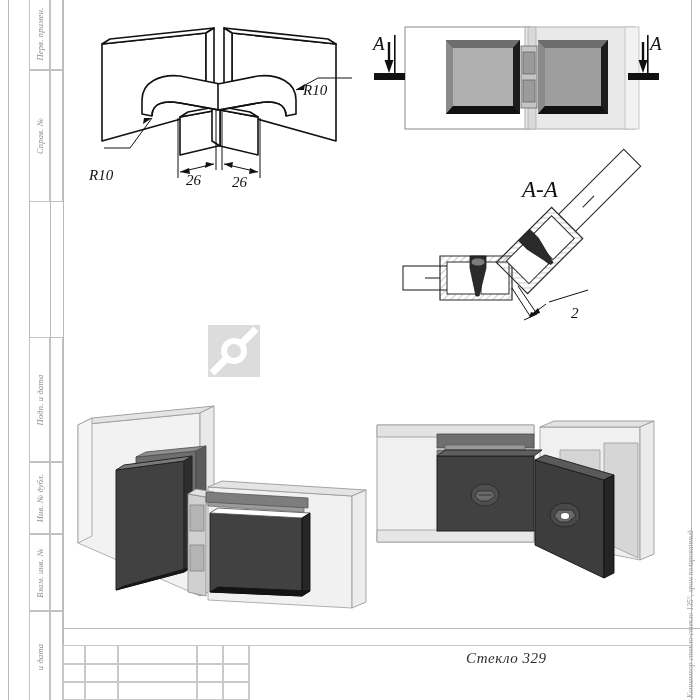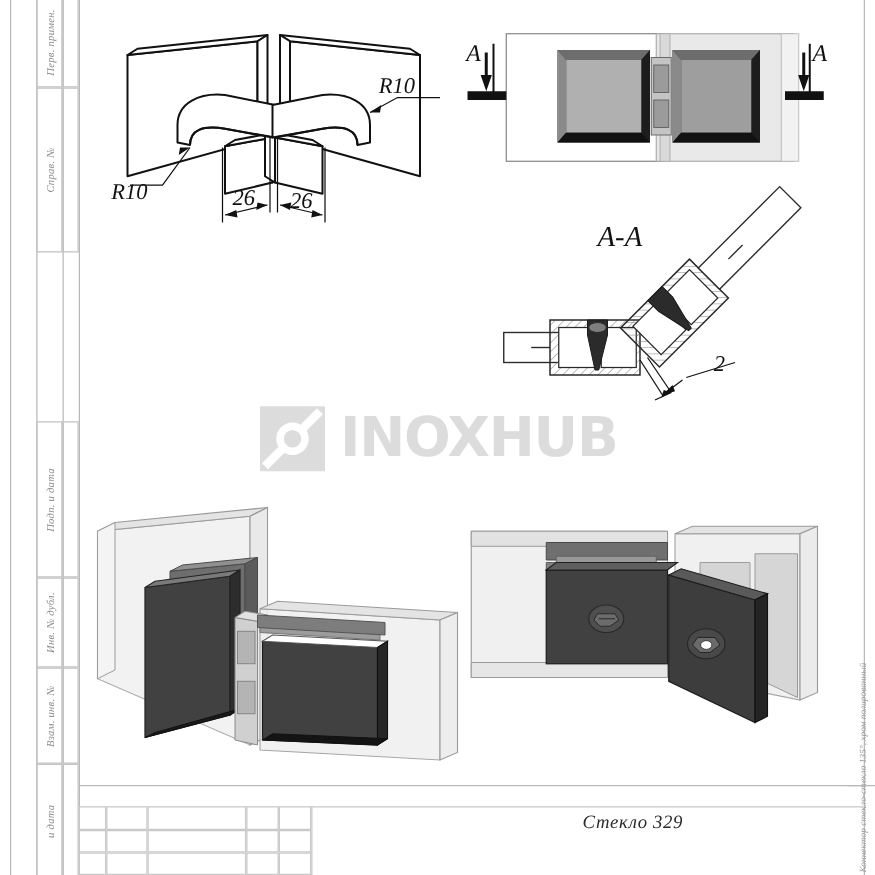--- a/index.html
+++ b/index.html
@@ -80,23 +80,24 @@
     color:#dcdcdc;
     letter-spacing:-1px;
     line-height:1;
   }
 
   
   .dim{
     position:absolute;
     font-family:"Liberation Serif", serif;
     font-style:italic;
-    font-size:18px;
+    font-size:15px;
     color:#111;
     white-space:nowrap;
+    margin-top:24px;
   }
   .sec-letter{
     position:absolute;
     font-family:"Liberation Serif", serif;
     font-style:italic;
     font-size:19px;
     color:#111;
     white-space:nowrap;
   }
   .sec-title{
@@ -182,21 +183,20 @@
   <div id="watermark">
     <svg width="56" height="56" viewBox="0 0 56 56" style="position:relative;">
       <g>
         <path d="M2 2 H54 V54 H2 Z" fill="#dcdcdc"></path>
         <path d="M54 2 L2 54 L2 34 L34 2 Z" fill="#ffffff" opacity="0.0"></path>
         <path d="M50 6 L6 50" stroke="#ffffff" stroke-width="7" fill="none"></path>
         <circle cx="28" cy="28" r="13" fill="#ffffff"></circle>
         <circle cx="28" cy="28" r="7" fill="#dcdcdc"></circle>
       </g>
     </svg>
-    <span id="wm-text">INOXHUB</span>
   </div>
 
   <svg width="700" height="700" viewBox="0 0 700 700">
     <g stroke="#111" stroke-width="1.6" fill="#ffffff" stroke-linejoin="round">
 
       <path d="M102,44 L206,33 L206,112 L102,141 Z"></path>
       <path d="M102,44 L110,39 L214,28 L206,33 Z"></path>
       <path d="M206,33 L214,28 L214,107 L206,112 Z"></path>
 
       <path d="M232,33 L336,44 L336,141 L232,112 Z"></path>
@@ -289,21 +289,21 @@
       <rect x="647" y="35" width="1.6" height="42" stroke="none"></rect>
       <path d="M643,42 L643,66" stroke-width="2.4" fill="none"></path>
       <polygon points="638.5,60 647.5,60 643,73" stroke="none"></polygon>
       <rect x="628" y="73" width="31" height="7" stroke="none"></rect>
     </g>
   </svg>
 
   <span class="sec-letter" style="left:373px;top:33px;">A</span>
   <span class="sec-letter" style="left:650px;top:33px;">A</span>
 
-  <span class="sec-title" style="left:478px;top:177px;">A-A</span>
+  <span class="sec-title" style="left:522px;top:177px;">A-A</span>
 
   <svg width="700" height="700" viewBox="0 0 700 700">
     <defs>
       <pattern id="hatch" width="5" height="5" patternUnits="userSpaceOnUse" patternTransform="rotate(45)">
         <line x1="0" y1="0" x2="0" y2="5" stroke="#7a7a7a" stroke-width="0.8"></line>
       </pattern>
       <pattern id="hatch2" width="5" height="5" patternUnits="userSpaceOnUse" patternTransform="rotate(-45)">
         <line x1="0" y1="0" x2="0" y2="5" stroke="#7a7a7a" stroke-width="0.8"></line>
       </pattern>
     </defs>

